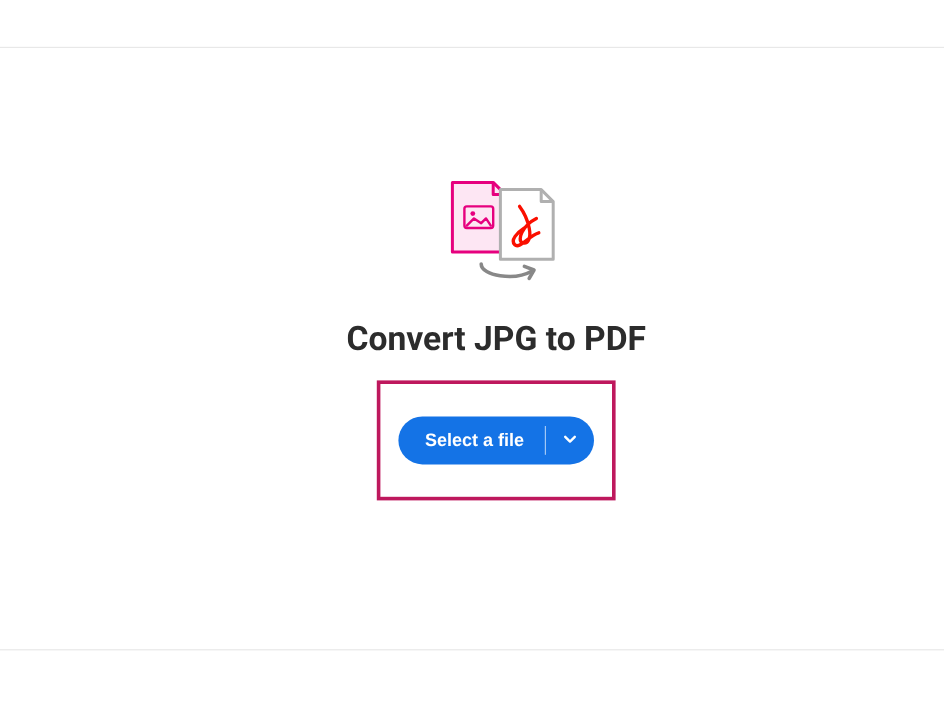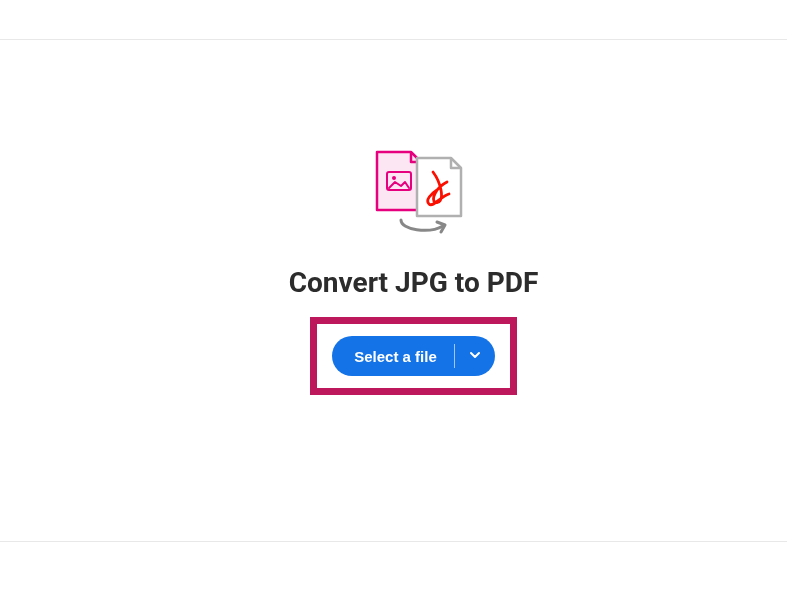--- a/index.html
+++ b/index.html
@@ -53,22 +53,22 @@
       font-weight: 700;
       color: #2c2c2c;
       margin-bottom: 18px;
     }
     .subtitle {
       font-size: 17px;
       color: #505050;
       margin-bottom: 48px;
     }
     .highlight-frame {
-      border: 7px solid #be185d;
-      padding: 12px 15px;
+      border: 3px solid #be185d;
+      padding: 27px 15px;
       display: inline-block;
     }
     .button-group {
       display: flex;
       align-items: center;
     }
     .select-file-btn {
       background: #1473e6;
       color: #fff;
       border: none;

